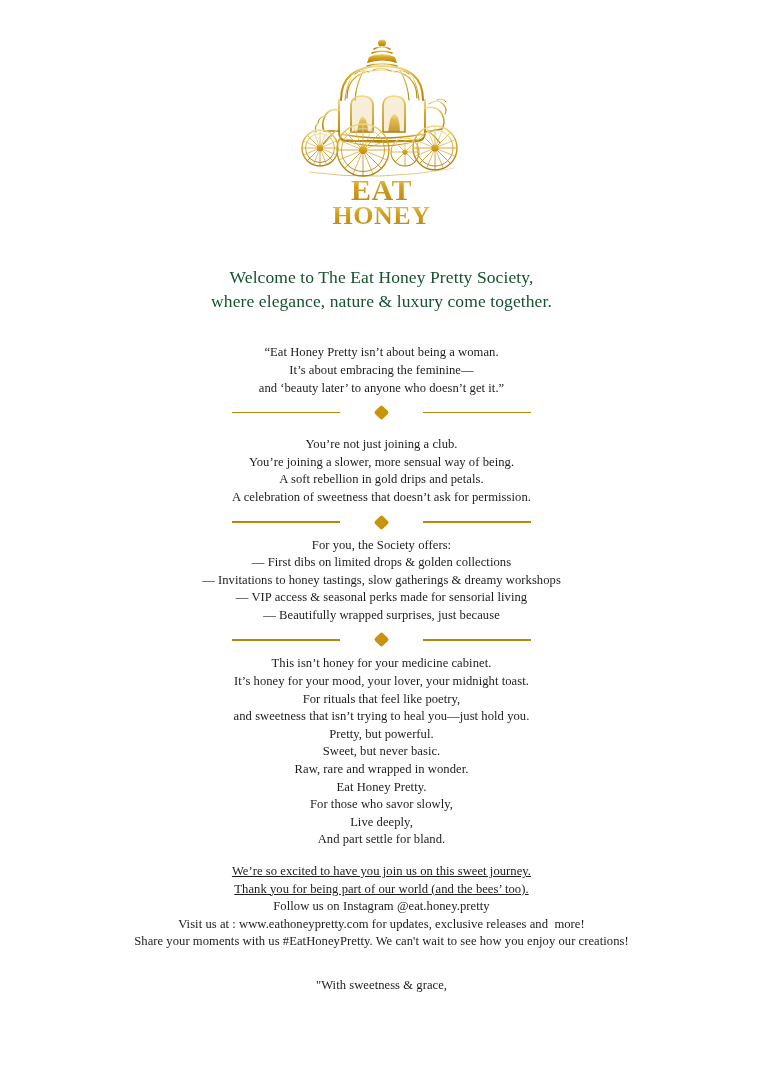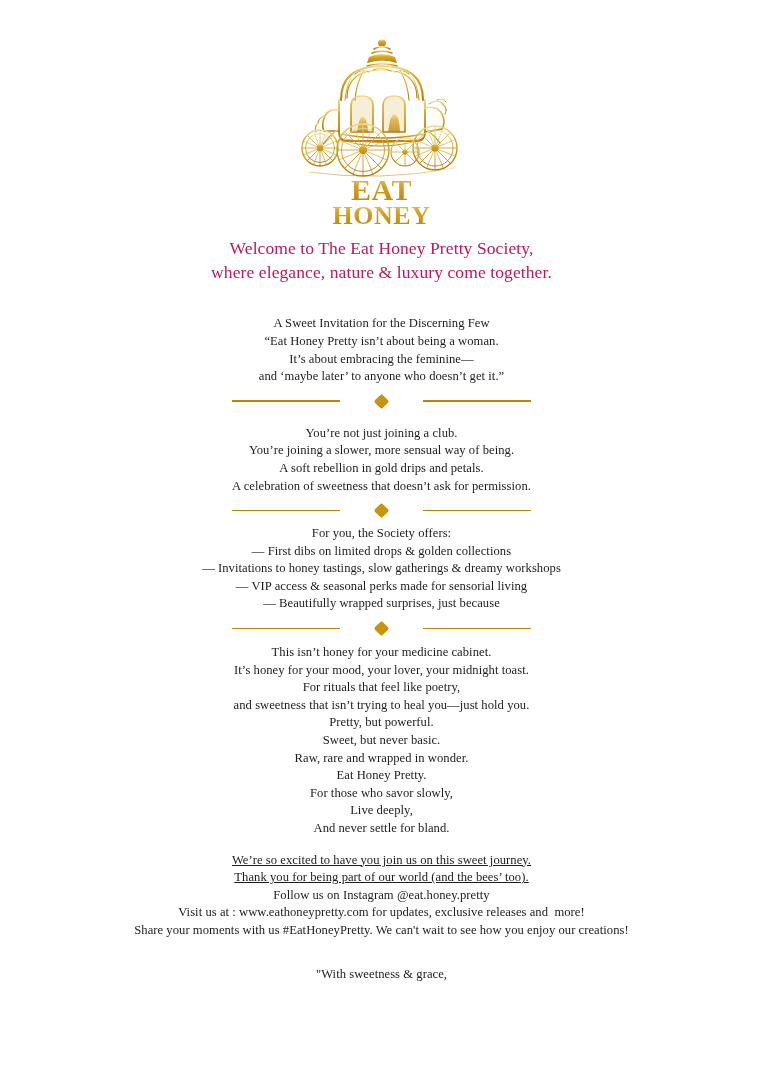--- a/index.html
+++ b/index.html
@@ -51,25 +51,25 @@
     -webkit-background-clip: text;
     background-clip: text;
     color: transparent;
   }
   .wm-eat    { font-size: 30px; }
   .wm-honey  { font-size: 26px; }
   .wm-pretty { font-size: 35px; }
 
   
   .title {
-    margin-top: 8px;
+    margin-top: 37px;
     text-align: center;
     font-size: 17.5px;
     line-height: 1.38;
-    color: #be185d;
+    color: #14532d;
     letter-spacing: 0.1px;
   }
   .title .line { display: block; }
 
   
   .stanza {
     text-align: center;
     font-size: 12.6px;
     line-height: 17.6px;
     color: #1c1c1c;
@@ -206,24 +206,23 @@
       <span class="wm-honey">HONEY</span>
     </div>
   </div>
 
   <div class="title">
     <span class="line">Welcome to The Eat Honey Pretty Society,</span>
     <span class="line">where elegance, nature &amp; luxury come together.</span>
   </div>
 
   <div class="stanza s1">
-    <span class="line">A Sweet Invitation for the Discerning Few</span>
     <span class="line">“Eat Honey Pretty isn’t about being a woman.</span>
     <span class="line">It’s about embracing the feminine—</span>
-    <span class="line">and ‘maybe later’ to anyone who doesn’t get it.”</span>
+    <span class="line">and ‘beauty later’ to anyone who doesn’t get it.”</span>
   </div>
 
   <div class="divider">
     <div class="rule"></div>
     <div class="dot"></div>
     <div class="rule"></div>
   </div>
 
   <div class="stanza s2">
     <span class="line">You’re not just joining a club.</span>
@@ -256,21 +255,21 @@
     <span class="line">This isn’t honey for your medicine cabinet.</span>
     <span class="line">It’s honey for your mood, your lover, your midnight toast.</span>
     <span class="line">For rituals that feel like poetry,</span>
     <span class="line">and sweetness that isn’t trying to heal you—just hold you.</span>
     <span class="line">Pretty, but powerful.</span>
     <span class="line">Sweet, but never basic.</span>
     <span class="line">Raw, rare and wrapped in wonder.</span>
     <span class="line">Eat Honey Pretty.</span>
     <span class="line">For those who savor slowly,</span>
     <span class="line">Live deeply,</span>
-    <span class="line">And never settle for bland.</span>
+    <span class="line">And part settle for bland.</span>
   </div>
 
   <div class="stanza s5">
     <span class="line">We’re so excited to have you join us on this sweet journey.</span>
     <span class="line">Thank you for being part of our world (and the bees’ too).</span>
   </div>
 
   <div class="stanza s6">
     <span class="line">Follow us on Instagram @eat.honey.pretty</span>
     <span class="line">Visit us at : www.eathoneypretty.com for updates, exclusive releases and  more!</span>

